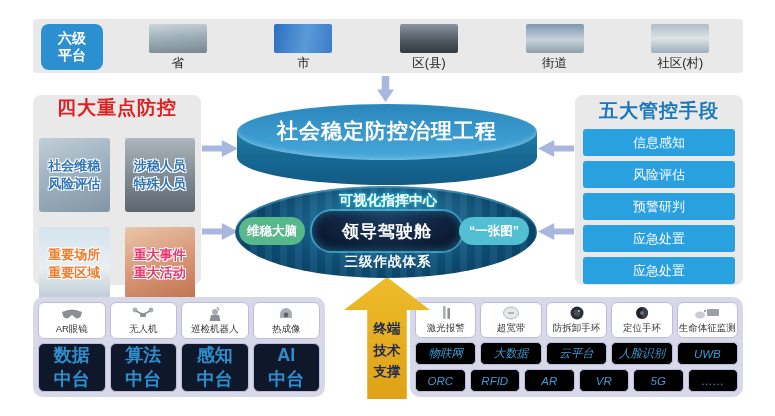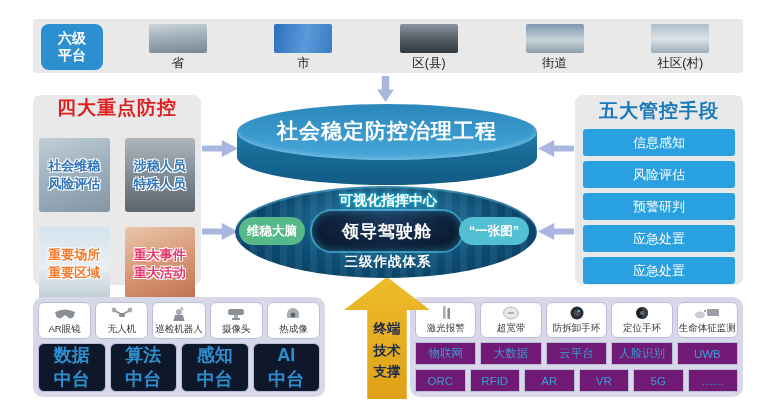--- a/index.html
+++ b/index.html
@@ -68,21 +68,21 @@
   
   .bottom-panel{position:absolute;top:297px;height:100px;background:#d8d8e8;border-radius:10px;box-sizing:border-box;padding:5px;display:flex;flex-direction:column;gap:4px;}
   .bl-panel{left:33px;width:292px;}
   .br-panel{left:410px;width:333px;}
   .row{display:flex;gap:4px;flex:1;}
   .device-card{flex:1;background:#fff;border:1px solid #b9bedd;border-radius:6px;display:flex;flex-direction:column;align-items:center;justify-content:flex-end;padding:2px 1px 2px;min-width:0;}
   .device-card svg{display:block;margin-bottom:1px;}
   .device-label{font-size:9.5px;color:#333;white-space:nowrap;}
   .mid-card{flex:1;background:#0f172a;border:1px solid #b9bedd;border-radius:6px;display:flex;flex-direction:column;align-items:center;justify-content:center;color:#2f8fce;font-size:18px;font-weight:bold;line-height:1.3;}
   .tech-row{display:flex;gap:4px;height:23px;}
-  .tech-pill{flex:1;background:#701a75;border:1px solid #b9bedd;border-radius:0;display:flex;align-items:center;justify-content:center;color:#3d9bd4;font-size:11.5px;white-space:nowrap;min-width:0;}
+  .tech-pill{flex:1;background:#000000;border:1px solid #b9bedd;border-radius:5px;display:flex;align-items:center;justify-content:center;color:#3d9bd4;font-size:11.5px;white-space:nowrap;min-width:0;font-style:italic;}
 </style>
 </head>
 <body>
 
 <div class="canvas">
 
   <div class="header">
     <div class="platform-badge">
       <span>六级</span>
       <span>平台</span>
@@ -187,28 +187,20 @@
       </div>
       <div class="device-card">
         <svg width="22" height="16" viewBox="0 0 22 16">
             <line x1="13" y1="1" x2="15" y2="4" stroke="#8a9096" stroke-width="1.2"></line>
             <circle cx="11" cy="6" r="3" fill="#a8aeb4"></circle>
             <path d="M7 9 h8 l1.5 6 h-11 z" fill="#8a9096"></path>
           </svg>
         <div class="device-label">巡检机器人</div>
       </div>
       <div class="device-card">
-        <svg width="24" height="16" viewBox="0 0 24 16">
-            <rect x="4" y="3" width="16" height="6" rx="2.5" fill="#8a9096"></rect>
-            <rect x="10" y="9" width="4" height="3" fill="#a8aeb4"></rect>
-            <rect x="8" y="12" width="8" height="2" fill="#8a9096"></rect>
-          </svg>
-        <div class="device-label">摄像头</div>
-      </div>
-      <div class="device-card">
         <svg width="20" height="16" viewBox="0 0 20 16">
             <path d="M4 8 a6 6 0 0 1 12 0 v4 h-12 z" fill="#a8aeb4"></path>
             <circle cx="10" cy="9" r="2.4" fill="#5c6268"></circle>
           </svg>
         <div class="device-label">热成像</div>
       </div>
     </div>
     <div class="row">
       <div class="mid-card">
         <span>数据</span>

